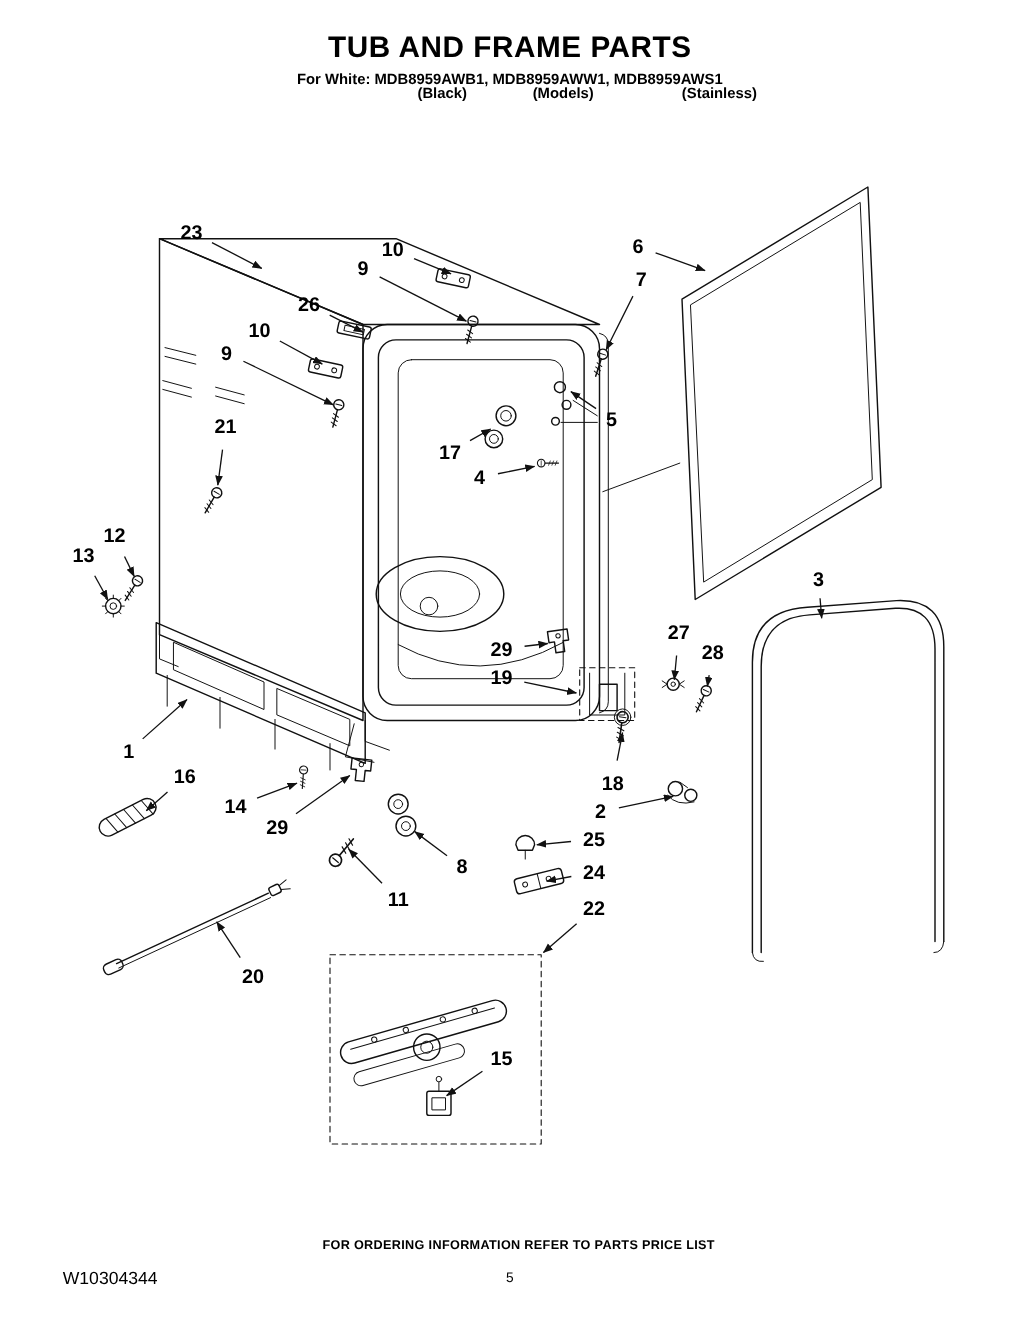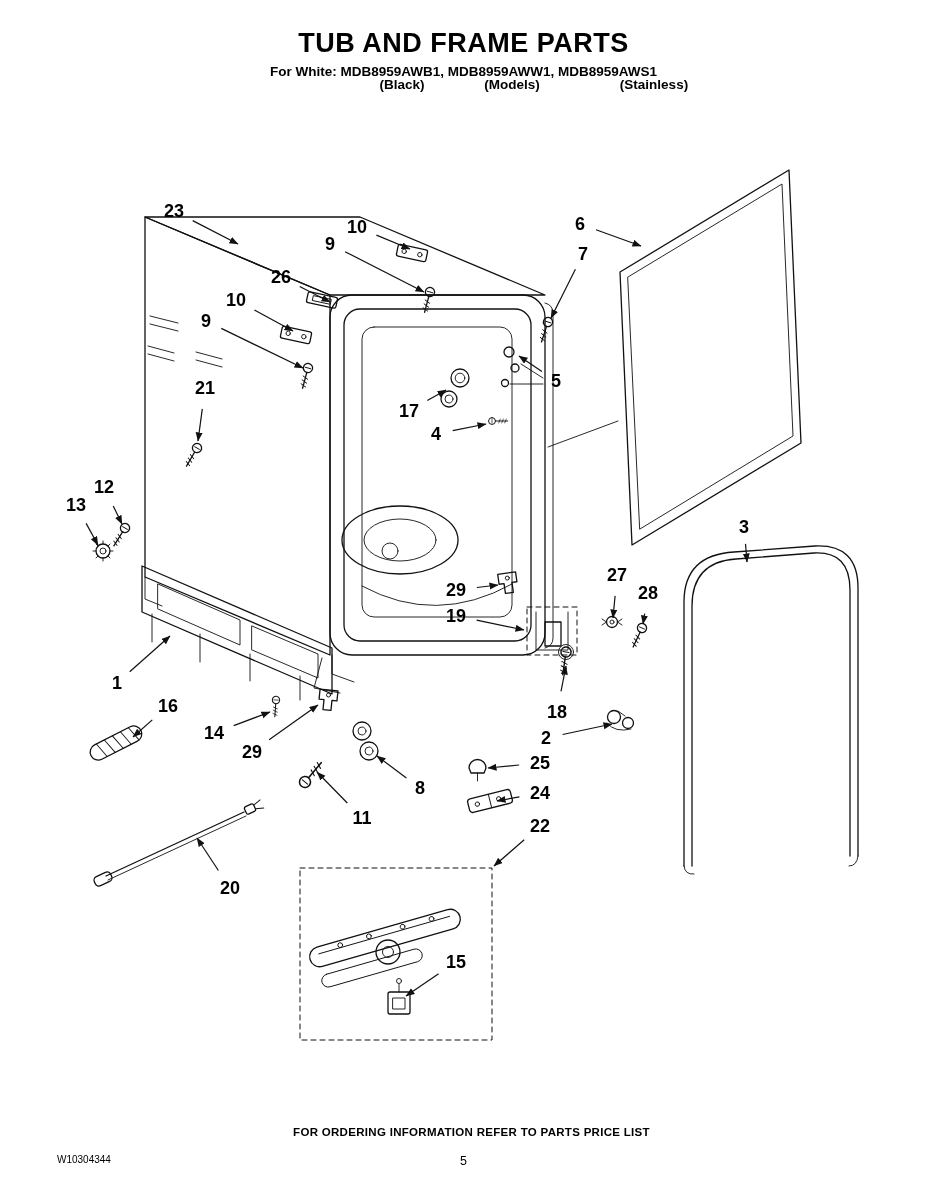--- a/index.html
+++ b/index.html
@@ -12,21 +12,21 @@
   .models{margin-top:5px;font-size:13.5px;font-weight:bold;}
   .clr{position:absolute;top:77px;transform:translateX(-50%);font-size:13.5px;font-weight:bold;}
   #c-black{left:390px;margin-left:12px;} #c-white{left:512px;} #c-stainless{left:654px;}
   #diagram{position:absolute;left:0;top:0;width:927px;height:1200px;}
   .ln{fill:none;stroke:#111;stroke-width:1.3;stroke-linecap:round;stroke-linejoin:round;}
   .tn{stroke-width:.9;}
   .dash{stroke-dasharray:5 4;stroke-width:1;}
   .callout-arrow{stroke:#111;stroke-width:1.2;fill:none;}
   .callout-label{font-family:"Liberation Sans","DejaVu Sans",sans-serif;font-size:18px;font-weight:bold;fill:#000;}
   .footnote{position:absolute;left:0;right:0;top:1126px;text-align:center;font-size:11.5px;font-weight:bold;letter-spacing:.3px;margin-left:16px;}
-  .docnum{position:absolute;left:57px;top:1154px;font-size:10px;}
+  .docnum{position:absolute;left:57px;top:1154px;font-size:16px;}
   .pagenum{position:absolute;left:0;right:0;top:1154px;text-align:center;font-size:12.5px;}
 </style>
 </head>
 <body>
 
 <div class="page">
 
   <div class="hdr">
     <div class="title">TUB AND FRAME PARTS</div>
     <div class="models">For White: MDB8959AWB1, MDB8959AWW1, MDB8959AWS1</div>

